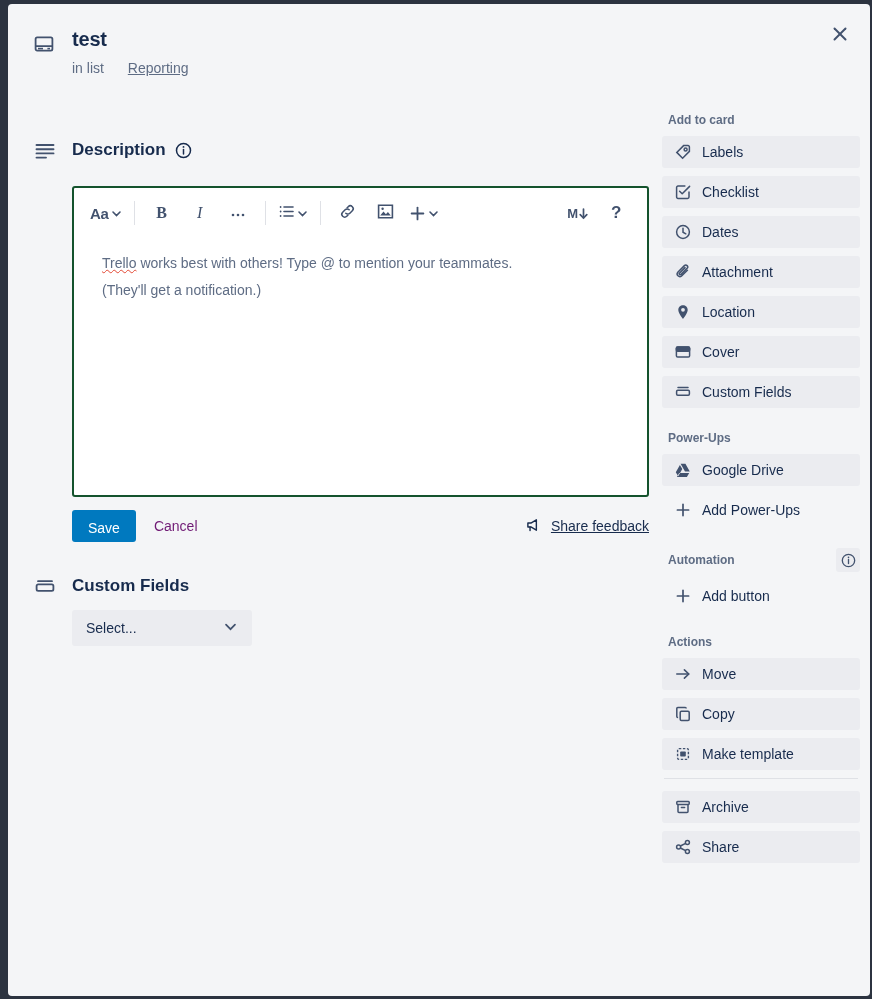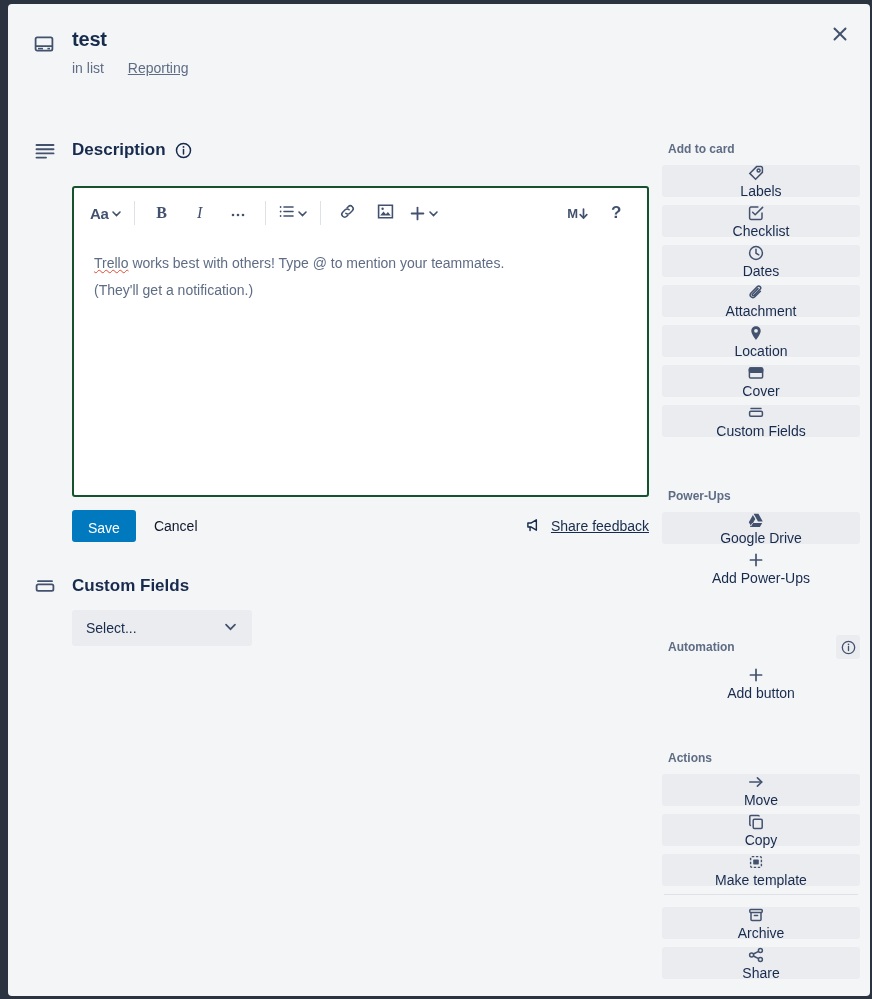--- a/index.html
+++ b/index.html
@@ -156,21 +156,21 @@
     width: 1px;
     height: 24px;
     background: #dfe1e6;
     margin: 0 8px;
   }
   .tb-spacer { flex: 1; }
   .caret { margin-left: 2px; display: inline-flex; }
 
   #desc-body {
     flex: 1;
-    padding: 12px 20px;
+    padding: 12px 28px;
     font-size: 14px;
     line-height: 27px;
     color: #5e6c84;
     box-sizing: border-box;
   }
   .spell {
     text-decoration: underline;
     text-decoration-style: wavy;
     text-decoration-color: #e34935;
     text-decoration-thickness: 1px;
@@ -192,21 +192,21 @@
     border: none;
     border-radius: 3px;
     height: 32px;
     padding: 10px 16px;
     cursor: pointer;
     font-family: "Liberation Sans", sans-serif;
   }
   #cancel-btn {
     margin-left: 18px;
     font-size: 14px;
-    color: #0f172a;
+    color: #701a75;
     cursor: pointer;
     text-align: right;
   }
   #share-feedback {
     margin-left: auto;
     display: flex;
     align-items: center;
     gap: 9px;
     color: #172b4d;
     font-size: 14px;
@@ -246,21 +246,21 @@
     flex: 1;
   }
 
   
   #sidebar {
     position: absolute;
     left: 654px;
     top: 108px;
     width: 198px;
   }
-  .side-group { margin-bottom: 4px; margin-top: 29px; }
+  .side-group { margin-bottom: 4px; }
   .side-heading {
     font-size: 12px;
     font-weight: bold;
     color: #5e6c84;
     line-height: 16px;
     padding: 0 0 8px 6px;
     display: flex;
     align-items: center;
   }
   .side-heading .hd-info {
@@ -278,21 +278,20 @@
   .side-btn {
     display: flex;
     align-items: center;
     height: 32px;
     background: #ebecf0;
     border-radius: 3px;
     padding: 0 12px;
     margin-bottom: 8px;
     cursor: pointer;
     box-sizing: border-box;
-    flex-direction: column;
   }
   .side-btn.plain { background: transparent; }
   .side-btn .sb-icon {
     width: 18px;
     display: flex;
     align-items: center;
     justify-content: center;
     color: #42526e;
     margin-right: 10px;
   }

